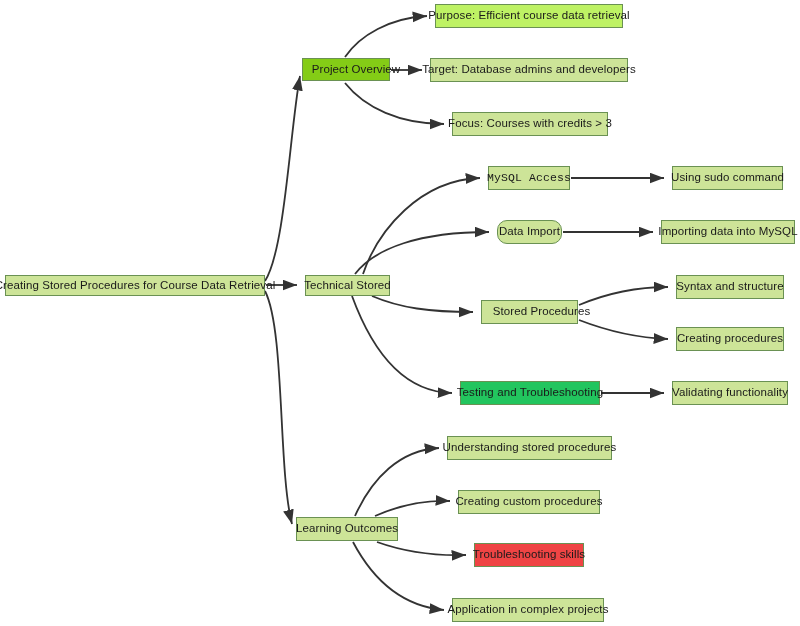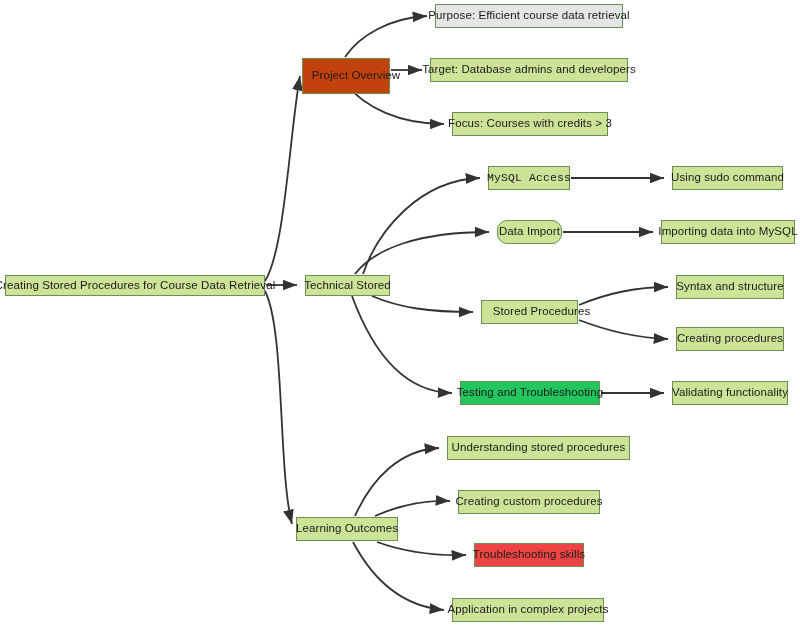--- a/index.html
+++ b/index.html
@@ -70,24 +70,24 @@
         <path d="M 375,516 C 400,505 425,500 450,501" fill="none" stroke="#333333" stroke-width="1.8" marker-end="url(#arrow)"></path>
         <path d="M 377,542 C 405,552 435,556 466,555" fill="none" stroke="#333333" stroke-width="1.8" marker-end="url(#arrow)"></path>
         <path d="M 353,542 C 372,578 400,606 444,610" fill="none" stroke="#333333" stroke-width="1.8" marker-end="url(#arrow)"></path>
       </g>
   </svg>
 
   <div id="node-layer">
       <div class="node" style="left: 5px; top: 275px; width: 260px; height: 21px; background: rgb(205, 228, 152); border-color: rgb(106, 145, 83); color: rgb(26, 26, 26);">
         <span>Creating Stored Procedures for Course Data Retrieval</span>
       </div>
-      <div class="node" style="left: 302px; top: 58px; width: 88px; height: 36px; background: #c2410c; border-color: rgb(106, 145, 83); color: rgb(26, 26, 26); padding-left: 20px;">
+      <div class="node" style="left: 302px; top: 58px; width: 88px; height: 23px; background: #84cc16; border-color: rgb(106, 145, 83); color: rgb(26, 26, 26); padding-left: 20px;">
         <span>Project Overview</span>
       </div>
-      <div class="node" style="left: 435px; top: 4px; width: 188px; height: 24px; background: #e5e5e5; border-color: rgb(106, 145, 83); color: rgb(26, 26, 26);">
+      <div class="node" style="left: 435px; top: 4px; width: 188px; height: 24px; background: #bef264; border-color: rgb(106, 145, 83); color: rgb(26, 26, 26);">
         <span>Purpose: Efficient course data retrieval</span>
       </div>
       <div class="node" style="left: 430px; top: 58px; width: 198px; height: 24px; background: rgb(205, 228, 152); border-color: rgb(106, 145, 83); color: rgb(26, 26, 26);">
         <span>Target: Database admins and developers</span>
       </div>
       <div class="node" style="left: 452px; top: 112px; width: 156px; height: 24px; background: rgb(205, 228, 152); border-color: rgb(106, 145, 83); color: rgb(26, 26, 26);">
         <span>Focus: Courses with credits &gt; 3</span>
       </div>
       <div class="node" style="left: 305px; top: 275px; width: 85px; height: 21px; background: rgb(205, 228, 152); border-color: rgb(106, 145, 83); color: rgb(26, 26, 26);">
         <span>Technical Stored</span>
@@ -115,21 +115,21 @@
       </div>
       <div class="node" style="left: 460px; top: 381px; width: 140px; height: 24px; background: #22c55e; border-color: rgb(106, 145, 83); color: rgb(26, 26, 26);">
         <span>Testing and Troubleshooting</span>
       </div>
       <div class="node" style="left: 672px; top: 381px; width: 116px; height: 24px; background: rgb(205, 228, 152); border-color: rgb(106, 145, 83); color: rgb(26, 26, 26);">
         <span>Validating functionality</span>
       </div>
       <div class="node" style="left: 296px; top: 517px; width: 102px; height: 24px; background: rgb(205, 228, 152); border-color: rgb(106, 145, 83); color: rgb(26, 26, 26);">
         <span>Learning Outcomes</span>
       </div>
-      <div class="node" style="left: 447px; top: 436px; width: 183px; height: 24px; background: rgb(205, 228, 152); border-color: rgb(106, 145, 83); color: rgb(26, 26, 26);">
+      <div class="node" style="left: 447px; top: 436px; width: 165px; height: 24px; background: rgb(205, 228, 152); border-color: rgb(106, 145, 83); color: rgb(26, 26, 26);">
         <span>Understanding stored procedures</span>
       </div>
       <div class="node" style="left: 458px; top: 490px; width: 142px; height: 24px; background: rgb(205, 228, 152); border-color: rgb(106, 145, 83); color: rgb(26, 26, 26);">
         <span>Creating custom procedures</span>
       </div>
       <div class="node" style="left: 474px; top: 543px; width: 110px; height: 24px; background: #ef4444; border-color: rgb(106, 145, 83); color: rgb(26, 26, 26);">
         <span>Troubleshooting skills</span>
       </div>
       <div class="node" style="left: 452px; top: 598px; width: 152px; height: 24px; background: rgb(205, 228, 152); border-color: rgb(106, 145, 83); color: rgb(26, 26, 26);">
         <span>Application in complex projects</span>

